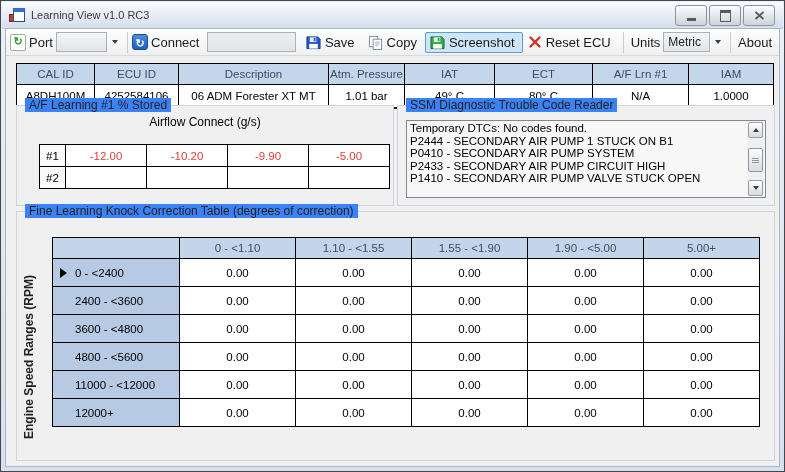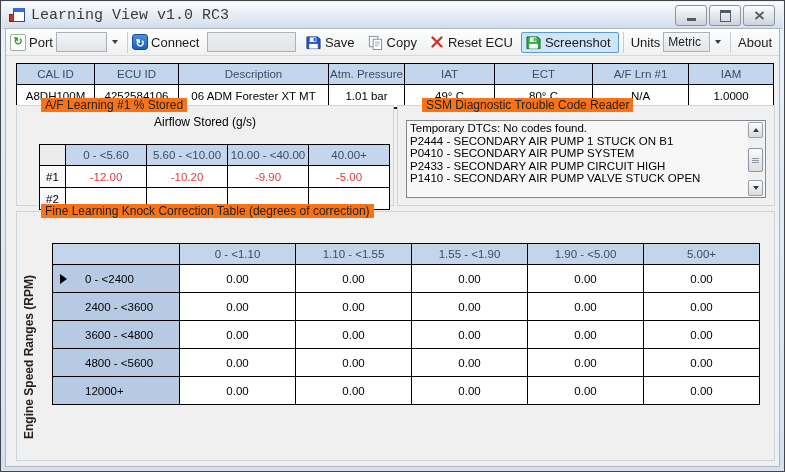--- a/index.html
+++ b/index.html
@@ -8,21 +8,21 @@
     background:linear-gradient(#eaf1f9,#d5e1ef);}
   
   .titlebar{position:absolute;top:1px;left:1px;right:1px;height:26px;
     background:linear-gradient(#fbfdfe,#e8eef6 45%,#d4dfec);
     display:flex;align-items:center;border-bottom:1px solid #c0ccda;}
   .app-icon{width:16px;height:14px;position:relative;margin:0 6px 0 7px;flex:0 0 auto;}
   .app-icon .win{position:absolute;right:0;top:0;width:10px;height:9px;background:#fff;
     border:1px solid #2b4d8c;border-top:4px solid #3a6bd6;}
   .app-icon .red{position:absolute;left:0;bottom:0;width:6px;height:6px;background:#c0392b;
     border:1px solid #7e241a;}
-  .title-text{font-size:15px;color:#3b3b3b;font-family:Liberation Mono, monospace;}
+  .title-text{font-size:11px;color:#3b3b3b;}
   .caption-buttons{position:absolute;top:3px;right:8px;display:flex;gap:2px;}
   .cap-btn{width:30px;height:19px;border:1px solid #8a93a0;border-radius:3px;
     background:linear-gradient(#fcfdfe,#e4e8ec 50%,#ccd3da);
     display:flex;align-items:center;justify-content:center;}
   .glyph-min{width:9px;height:3px;background:#515c68;margin-top:7px;}
   .glyph-max{width:9px;height:8px;border:1px solid #515c68;border-top:3px solid #515c68;background:transparent;}
   
   .client{position:absolute;left:4px;right:4px;top:27px;bottom:4px;background:#f0f0f0;
     border:1px solid #aeb6c0;}
   .toolbar{position:absolute;top:0;left:0;right:0;height:27px;
@@ -49,21 +49,21 @@
   
   .content{position:absolute;top:27px;left:0;right:0;bottom:0;}
   table{border-collapse:collapse;table-layout:fixed;}
   .info-table{position:absolute;left:10px;top:7px;width:757px;font-size:11.5px;
     border-bottom:2px solid #1c1c1c;}
   .info-table td{border:1px solid #000;text-align:center;overflow:hidden;white-space:nowrap;}
   .info-table .hdr td{background:#c3d6ec;color:#3c4c63;height:18px;}
   .info-table .val td{background:#fff;color:#000;height:20px;margin-left:44px;}
   
   .groupbox{position:absolute;border:1px solid #ccd4de;background:#f0f0f0;}
-  .group-title{position:absolute;top:-8px;left:24px;background:#f97316;padding:0 4px;
+  .group-title{position:absolute;top:-8px;left:8px;background:#3b82f6;padding:0 4px;
     font-size:12px;color:#222;white-space:nowrap;}
   .af-group{left:10px;top:49px;width:376px;height:99px;}
   .dtc-group{left:391px;top:49px;width:376px;height:99px;}
   .knock-group{left:10px;top:155px;width:757px;height:248px;}
   .axis-label{position:absolute;width:100%;text-align:center;font-size:12px;color:#000;}
   
   .af-table{position:absolute;left:22px;top:38px;width:350px;font-size:11.5px;}
   .af-table td{border:1px solid #000;text-align:center;overflow:hidden;white-space:nowrap;}
   .af-table .hdr td{background:#c3d6ec;color:#3c4c63;height:18px;}
   .af-table .hdr td.corner{background:#ececec;}
@@ -82,25 +82,25 @@
   .tri-up{width:0;height:0;border-left:3.5px solid transparent;border-right:3.5px solid transparent;
     border-bottom:4px solid #3c3c3c;}
   .tri-down{width:0;height:0;border-left:3.5px solid transparent;border-right:3.5px solid transparent;
     border-top:4px solid #3c3c3c;}
   .sb-thumb{position:absolute;left:1px;right:1px;top:26px;height:22px;border:1px solid #8f98a2;
     border-radius:2px;background:linear-gradient(#fbfbfc,#d9dce0);
     display:flex;align-items:center;justify-content:center;}
   .sb-grip{width:7px;height:5px;
     background:repeating-linear-gradient(#8f98a2 0 1px,transparent 1px 2px);}
   
-  .knock-table{position:absolute;left:35px;top:31px;width:707px;font-size:11.5px;}
+  .knock-table{position:absolute;left:35px;top:25px;width:707px;font-size:11.5px;}
   .knock-table td{border:1px solid #000;text-align:center;overflow:hidden;white-space:nowrap;}
   .knock-table .hdr td{background:#c3d5ea;color:#3c4c63;height:18px;}
   .knock-table .row td{background:#fff;color:#000;height:25px;}
-  .knock-table .row td.rowhdr{background:#b6cbe3;color:#000;text-align:left;padding-left:32px;position:relative;}
+  .knock-table .row td.rowhdr{background:#b6cbe3;color:#000;text-align:left;padding-left:22px;position:relative;}
   .row-arrow{position:absolute;left:7px;top:50%;margin-top:-5px;width:0;height:0;
     border-top:5px solid transparent;border-bottom:5px solid transparent;border-left:7px solid #000;}
   .v-label{position:absolute;left:4px;top:51px;height:189px;width:16px;
     display:flex;align-items:center;justify-content:center;}
   .v-label span{writing-mode:vertical-rl;transform:rotate(180deg);
     font-size:12px;font-weight:bold;color:#222;white-space:nowrap;}
 </style>
 </head>
 <body>
 
@@ -156,34 +156,34 @@
         <span class="tb-label">Save</span>
       </div>
       <div class="tb-btn">
         <svg width="15" height="15" viewBox="0 0 16 16">
           <rect x="1.5" y="1.5" width="9" height="11" fill="#fff" stroke="#7d8ea0"></rect>
           <rect x="5.5" y="4.5" width="9" height="11" fill="#fff" stroke="#7d8ea0"></rect>
           <path d="M7.5 7.5 h5 M7.5 9.5 h5 M7.5 11.5 h3.5" stroke="#9ab0c6" stroke-width="1"></path>
         </svg>
         <span class="tb-label">Copy</span>
       </div>
-      <div class="tb-btn">
-        <svg width="14" height="14" viewBox="0 0 14 14">
-          <path d="M2.5 2.5 L11.5 11.5 M11.5 2.5 L2.5 11.5" stroke="#cf3226" stroke-width="2.4" stroke-linecap="round"></path>
-        </svg>
-        <span class="tb-label">Reset ECU</span>
-      </div>
       <div class="tb-btn active">
         <svg width="15" height="15" viewBox="0 0 16 16">
           <path d="M1 2 L12.5 2 L15 4.5 L15 14.5 L1 14.5 Z" fill="#2fa848" stroke="#1d6e2e"></path>
           <rect x="4" y="2.5" width="7" height="5" fill="#e9f6ec"></rect>
           <rect x="8.2" y="3.3" width="2" height="3.4" fill="#2fa848"></rect>
           <rect x="3.4" y="9.5" width="9.2" height="5" fill="#ffffff"></rect>
         </svg>
         <span class="tb-label">Screenshot</span>
+      </div>
+      <div class="tb-btn">
+        <svg width="14" height="14" viewBox="0 0 14 14">
+          <path d="M2.5 2.5 L11.5 11.5 M11.5 2.5 L2.5 11.5" stroke="#cf3226" stroke-width="2.4" stroke-linecap="round"></path>
+        </svg>
+        <span class="tb-label">Reset ECU</span>
       </div>
       <div class="tb-sep"></div>
       <span class="tb-label">Units</span>
       <div class="combo" style="width:62px;">
         <span style="padding-left:4px;">Metric</span>
       </div>
       <div class="combo-arrow"></div>
       <div class="tb-sep"></div>
       <span class="tb-label">About</span>
     </div>
@@ -220,37 +220,30 @@
           <td>49° C</td>
           <td>80° C</td>
           <td>N/A</td>
           <td>1.0000</td>
         </tr>
       </tbody>
         </table>
 
       <div class="groupbox af-group">
         <div class="group-title">A/F Learning #1 % Stored</div>
-        <div class="axis-label" style="top:9px;">Airflow Stored (g/s)</div>
+        <div class="axis-label" style="top:9px;">Airflow Connect (g/s)</div>
         <table class="af-table">
           <colgroup>
               <col style="width:26px">
               <col style="width:81px">
               <col style="width:81px">
               <col style="width:81px">
               <col style="width:81px">
             </colgroup>
           <tbody>
-              <tr class="hdr">
-            <td class="corner"></td>
-            <td>0 - &lt;5.60</td>
-            <td>5.60 - &lt;10.00</td>
-            <td>10.00 - &lt;40.00</td>
-            <td>40.00+</td>
-          </tr>
           <tr class="row">
             <td class="rowhdr">#1</td>
             <td class="neg">-12.00</td>
             <td class="neg">-10.20</td>
             <td class="neg">-9.90</td>
             <td class="neg">-5.00</td>
           </tr>
           <tr class="row">
             <td class="rowhdr">#2</td>
             <td></td>
@@ -335,20 +328,28 @@
           </tr>
           <tr class="row">
             <td class="rowhdr"><span>4800 - &lt;5600</span></td>
             <td>0.00</td>
             <td>0.00</td>
             <td>0.00</td>
             <td>0.00</td>
             <td>0.00</td>
           </tr>
           <tr class="row">
+            <td class="rowhdr"><span>11000 - &lt;12000</span></td>
+            <td>0.00</td>
+            <td>0.00</td>
+            <td>0.00</td>
+            <td>0.00</td>
+            <td>0.00</td>
+          </tr>
+          <tr class="row">
             <td class="rowhdr"><span>12000+</span></td>
             <td>0.00</td>
             <td>0.00</td>
             <td>0.00</td>
             <td>0.00</td>
             <td>0.00</td>
           </tr>
         </tbody>
           </table>
       </div>

